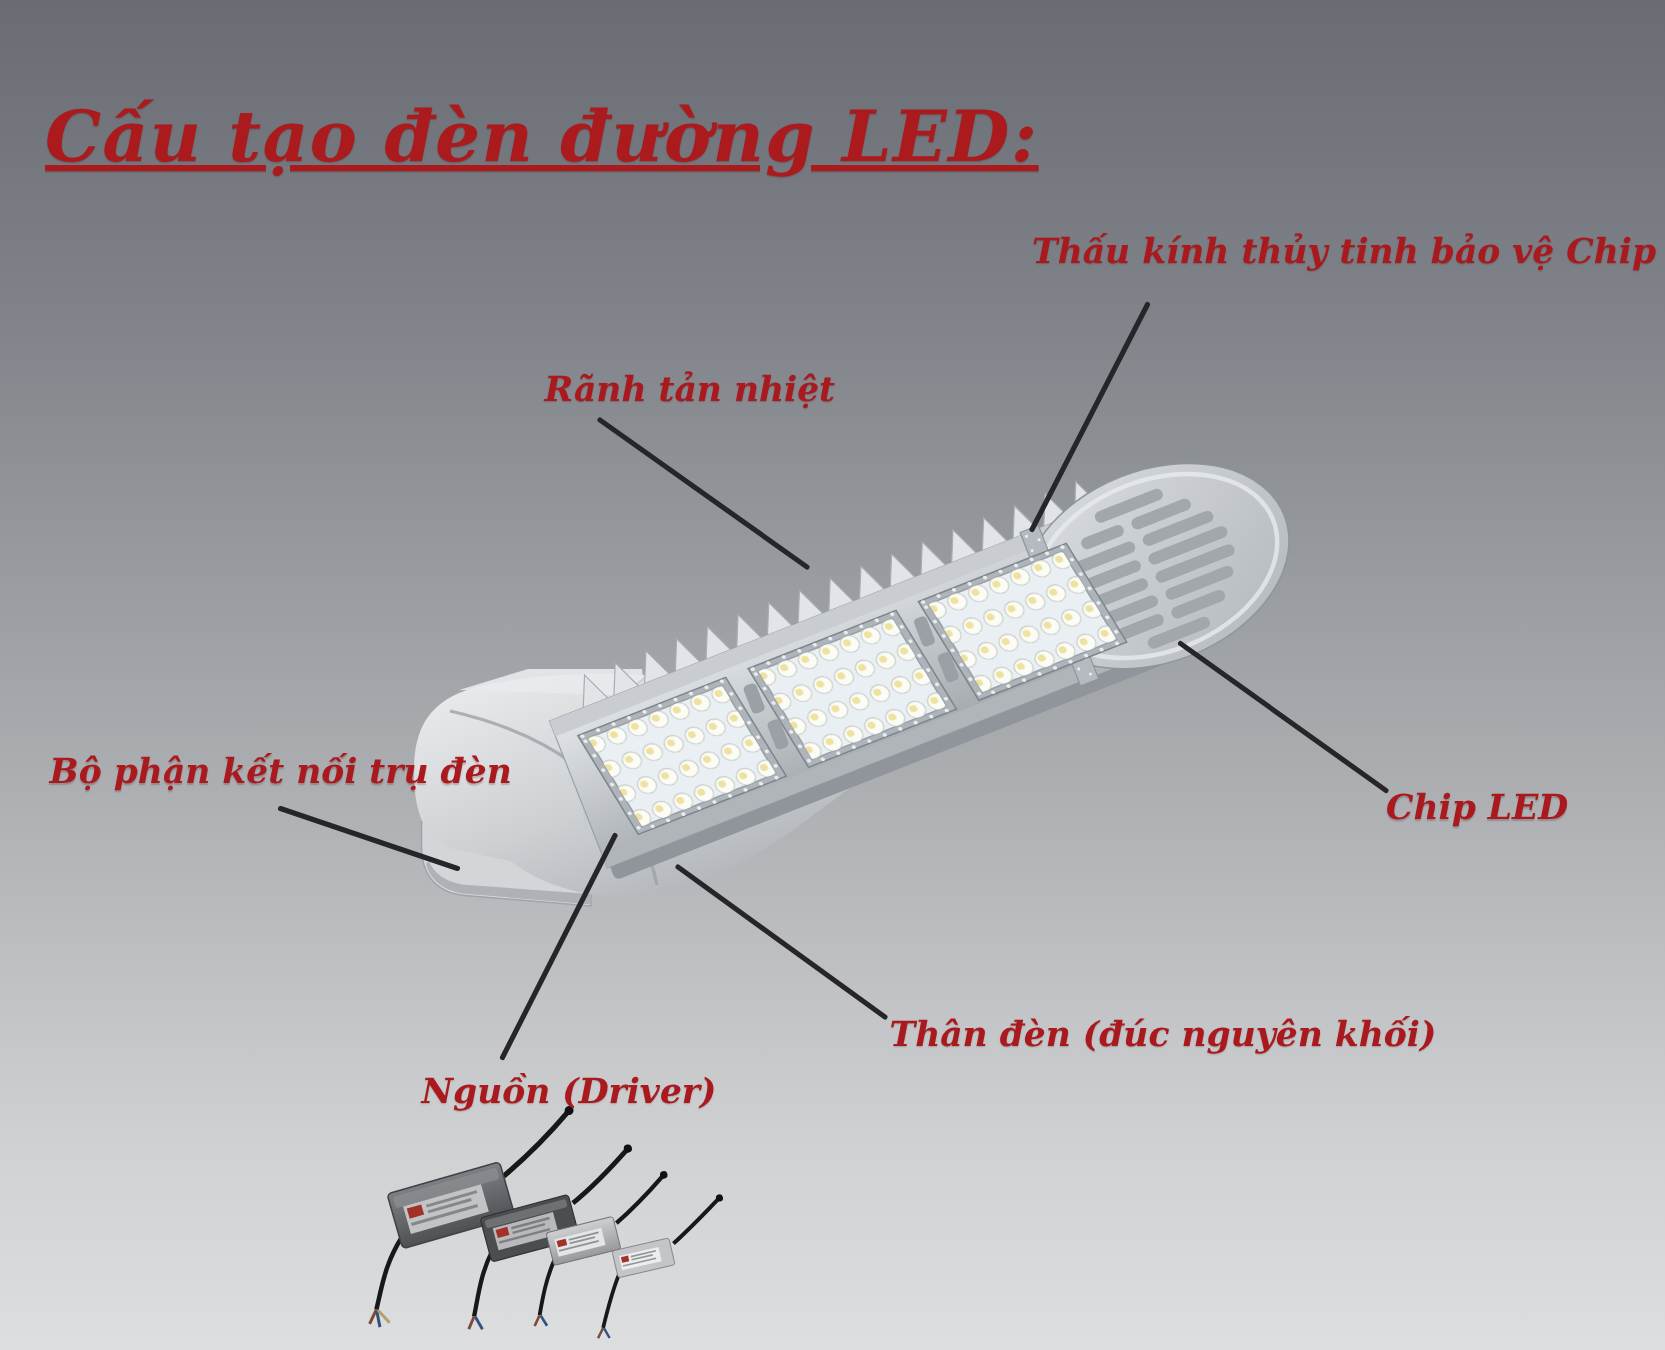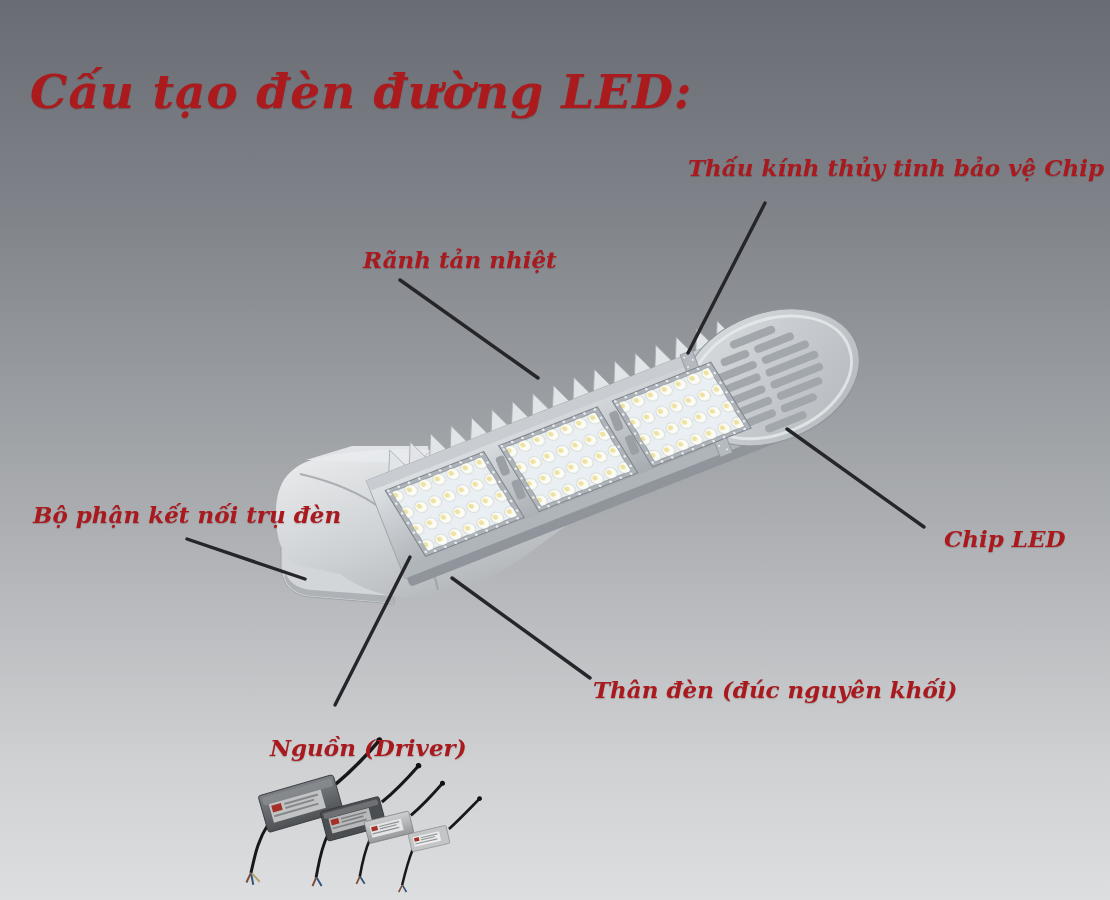--- a/index.html
+++ b/index.html
@@ -1,28 +1,28 @@
 <!DOCTYPE html>
 <html><head>
 <meta charset="utf-8">
 <style>
   html,body{margin:0;padding:0;}
   .stage{position:relative;width:1110px;height:900px;overflow:hidden;
     background:linear-gradient(180deg,#696c72 0%,#7e8187 22%,#9b9ea2 45%,#b9bbbe 68%,#d0d1d3 85%,#dddedf 100%);
     font-family:"DejaVu Serif","Liberation Serif",serif;}
   .title{position:absolute;left:30px;top:64px;font-size:47px;font-weight:700;font-style:italic;
-    letter-spacing:1px;color:#ab1a1c;text-shadow:0 1px 1px rgba(60,0,0,.25);}
+    letter-spacing:1px;color:#ab1a1c;text-shadow:0 1px 1px rgba(60,0,0,.25);text-decoration:underline;}
   .lbl{position:absolute;font-size:23px;font-weight:700;font-style:italic;color:#a9191d;
     text-shadow:0 1px 1px rgba(40,0,0,.22);white-space:nowrap;}
   #lbl-lens{left:688px;top:154px;}
   #lbl-heatsink{left:363px;top:246px;}
   #lbl-pole{left:33px;top:501px;}
-  #lbl-chip{left:944px;top:525px;}
+  #lbl-chip{left:924px;top:525px;}
   #lbl-body{left:593px;top:676px;text-align:right;}
-  #lbl-driver{left:270px;top:714px;margin-top:20px;}
+  #lbl-driver{left:281px;top:714px;}
   svg.scene{position:absolute;left:0;top:0;}
   .ptr{stroke:#26262a;stroke-width:3.4;stroke-linecap:round;}
 </style>
 </head>
 <body>
 
 <div class="stage">
 
   <svg class="scene" width="1110" height="900" viewBox="0 0 1110 900">
     <defs>

